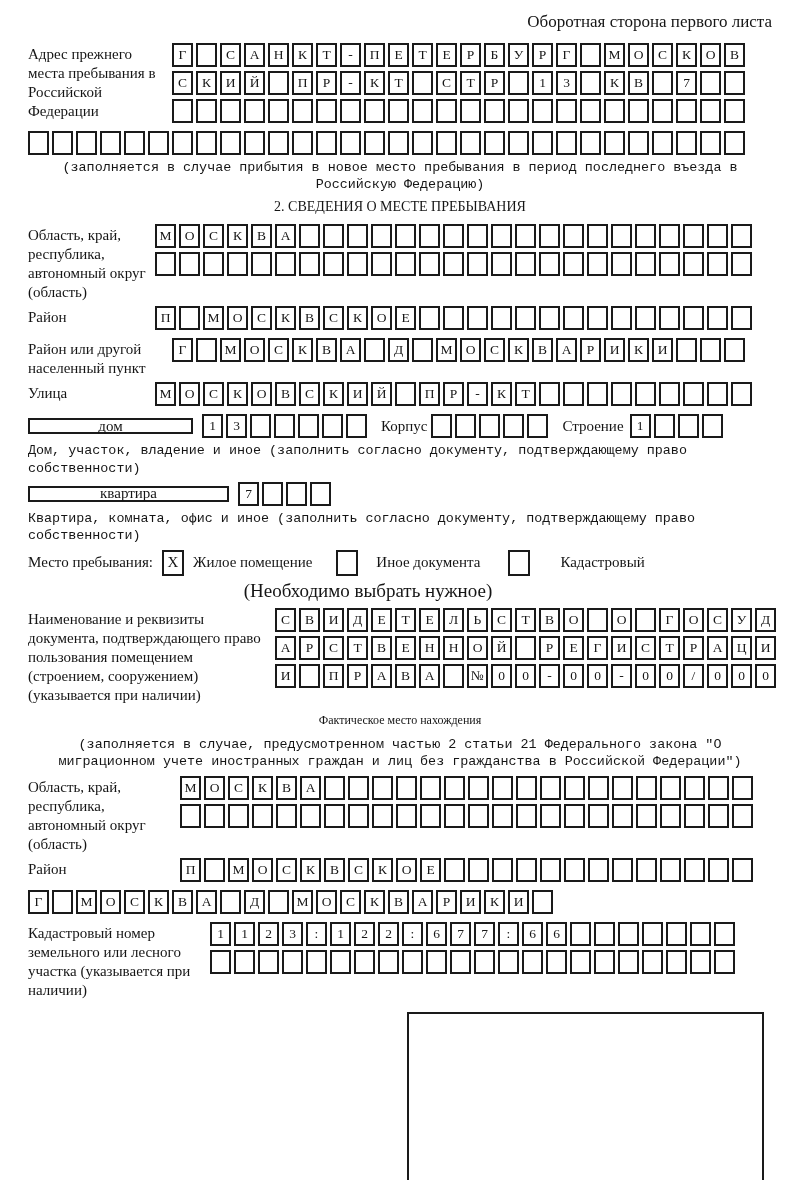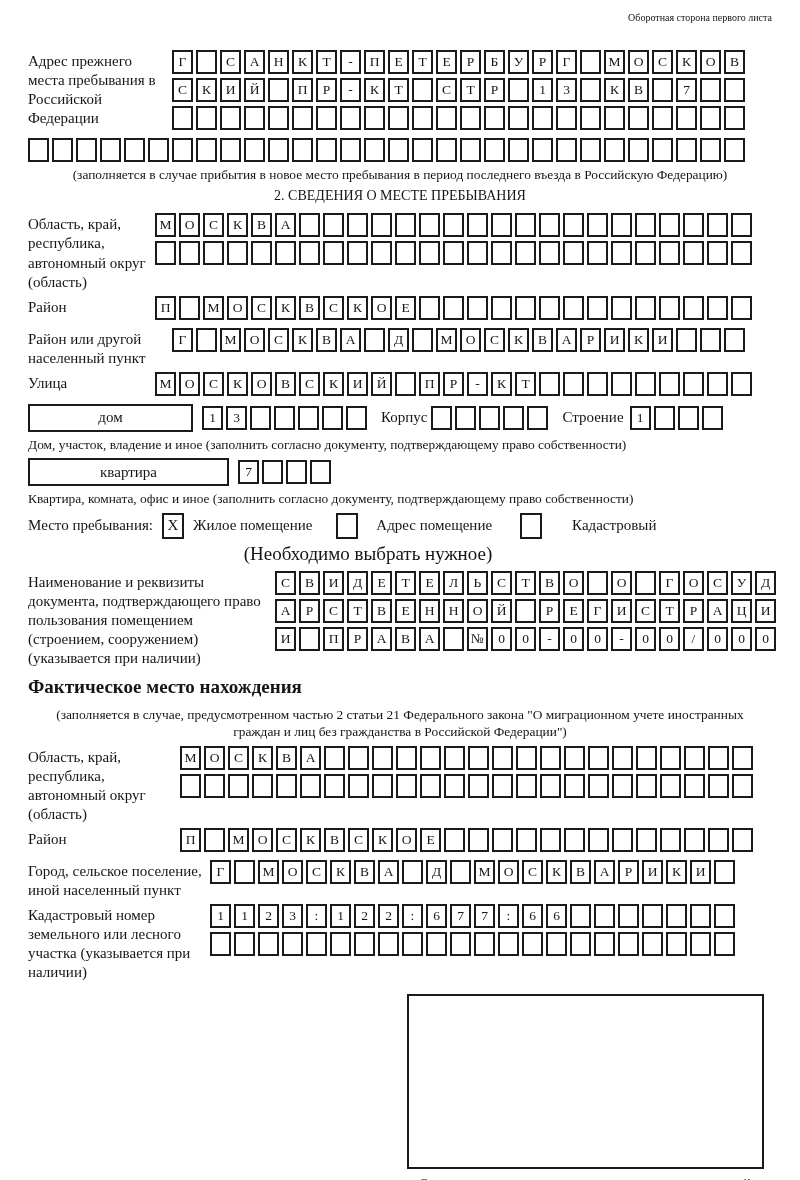--- a/index.html
+++ b/index.html
@@ -1,32 +1,32 @@
 <!DOCTYPE html>
 <html><head>
 <meta charset="utf-8">
 <style>
   html,body{margin:0;padding:0;background:#fff;}
   body{width:800px;min-height:1180px;color:#151515;font-family:"Liberation Serif","DejaVu Serif",serif;font-size:15px;}
   .page{box-sizing:border-box;width:800px;padding:12px 28px 8px 28px;}
-  .top-note{text-align:right;font-size:10px;margin-bottom:27px;}
+  .top-note{text-align:right;font-size:17px;margin-bottom:11px;}
   .cellrow{display:flex;gap:3px;margin-bottom:4px;}
   .cell{box-sizing:border-box;flex:0 0 21px;width:21px;height:24px;border:2px solid #1a1a1a;display:flex;align-items:center;justify-content:center;font-size:13.5px;background:#fff;}
   .field{display:flex;margin-bottom:4px;}
   .field-label{font-size:15px;line-height:1.27;padding-top:2px;padding-right:6px;box-sizing:border-box;}
   .lbl-144{flex:0 0 144px;}
   .lbl-127{flex:0 0 127px;}
   .lbl-152{flex:0 0 152px;}
   .lbl-182{flex:0 0 182px;}
   .lbl-247{flex:0 0 247px;}
   .rows{display:flex;flex-direction:column;}
-  .note-center{font-size:13.4px;text-align:center;margin:1px 0 5px 0;line-height:1.3;}
+  .note-center{font-size:13.4px;text-align:center;margin:1px 0 5px 0;line-height:1.3;font-family:Liberation Mono, monospace;}
   .h-section{text-align:center;font-weight:normal;font-size:14px;margin:3px 0 9px 0;}
-  .h-sub{font-weight:bold;font-size:19px;margin:8px 0 8px 0;}
-  .labelbox{box-sizing:border-box;border:2px solid #1a1a1a;height:28px;display:flex;align-items:center;justify-content:center;font-size:15px;background:#fff;}
+  .h-sub{text-align:center;font-weight:normal;font-size:12px;margin:8px 0 8px 0;}
+  .labelbox{box-sizing:border-box;border:2px solid #1a1a1a;height:16px;display:flex;align-items:center;justify-content:center;font-size:15px;background:#fff;}
   .inline-row{display:flex;align-items:center;margin-bottom:4px;}
   .inline-row .cellrow{margin-bottom:0;}
   .small-gap{width:9px;flex:0 0 9px;}
   .mid-gap{width:14px;flex:0 0 14px;}
   .checkbox{box-sizing:border-box;flex:0 0 22px;width:22px;height:26px;border:2px solid #1a1a1a;display:flex;align-items:center;justify-content:center;font-size:15px;background:#fff;}
   .mesto-note{font-size:19px;text-align:center;margin:0 0 6px 150px;width:380px;}
   .stamp-wrap{width:374px;margin-left:auto;margin-right:0;margin-top:12px;}
   .stamp-box{box-sizing:border-box;width:357px;height:175px;border:2px solid #1a1a1a;margin:0 auto;background:#fff;}
   .stamp-caption{font-size:14.4px;text-align:center;line-height:1.33;margin-top:6px;}
 </style>
@@ -356,21 +356,21 @@
 
   <div class="inline-row">
     <span>Место пребывания:</span>
     <span class="small-gap"></span>
     <span class="checkbox">X</span>
     <span class="small-gap"></span>
     <span>Жилое помещение</span>
     <span class="mid-gap" style="flex:0 0 24px;width:24px;"></span>
     <span class="checkbox"></span>
     <span class="mid-gap" style="flex:0 0 18px;width:18px;"></span>
-    <span>Адрес помещение</span>
+    <span>Иное документа</span>
     <span class="mid-gap" style="flex:0 0 28px;width:28px;"></span>
     <span class="checkbox"></span>
     <span class="mid-gap" style="flex:0 0 30px;width:30px;"></span>
     <span>Кадастровый</span>
   </div>
   <div class="mesto-note">(Необходимо выбрать нужное)</div>
 
   <div class="field">
     <div class="field-label lbl-247">Наименование и реквизиты документа, подтверждающего право пользования помещением (строением, сооружением) (указывается при наличии)</div>
     <div class="rows">
@@ -531,21 +531,20 @@
         <span class="cell"></span>
         <span class="cell"></span>
         <span class="cell"></span>
         <span class="cell"></span>
         <span class="cell"></span>
         <span class="cell"></span>
       </div>
   </div>
 
   <div class="field">
-    <div class="field-label lbl-182">Город, сельское поселение, иной населенный пункт</div>
     <div class="cellrow">
         <span class="cell">Г</span>
         <span class="cell"></span>
         <span class="cell">М</span>
         <span class="cell">О</span>
         <span class="cell">С</span>
         <span class="cell">К</span>
         <span class="cell">В</span>
         <span class="cell">А</span>
         <span class="cell"></span>

